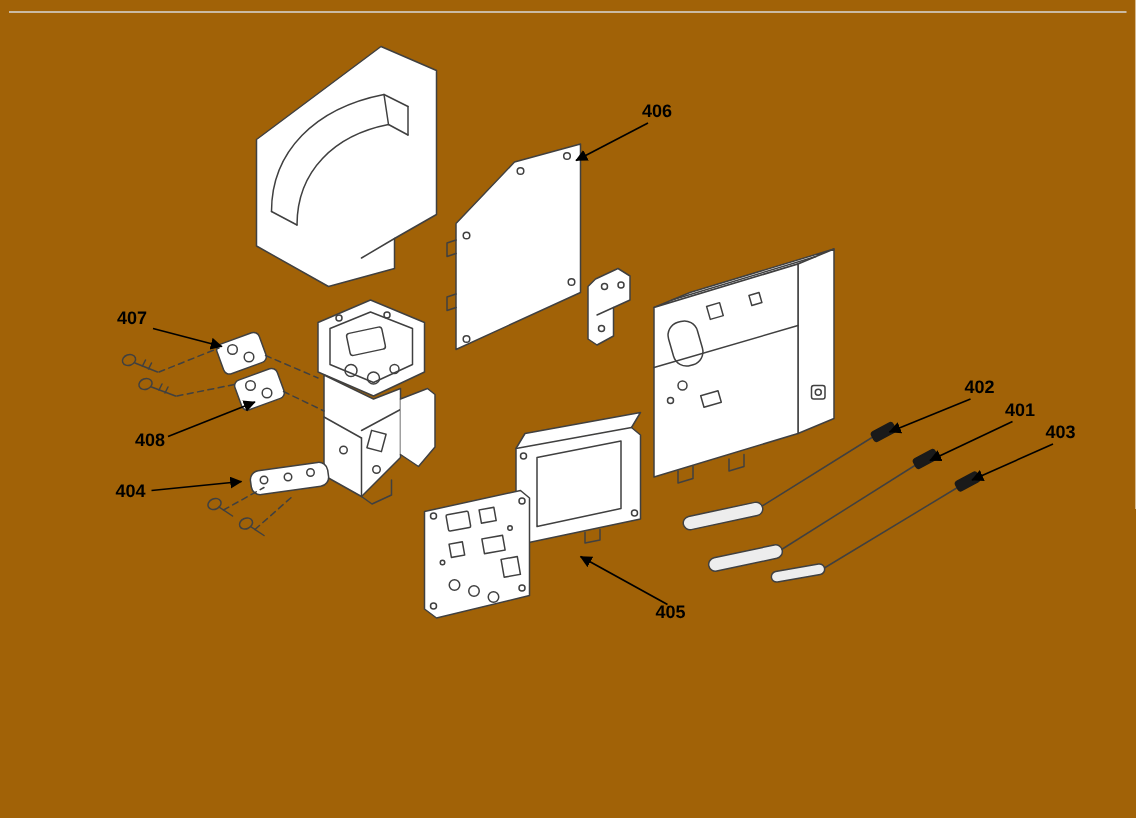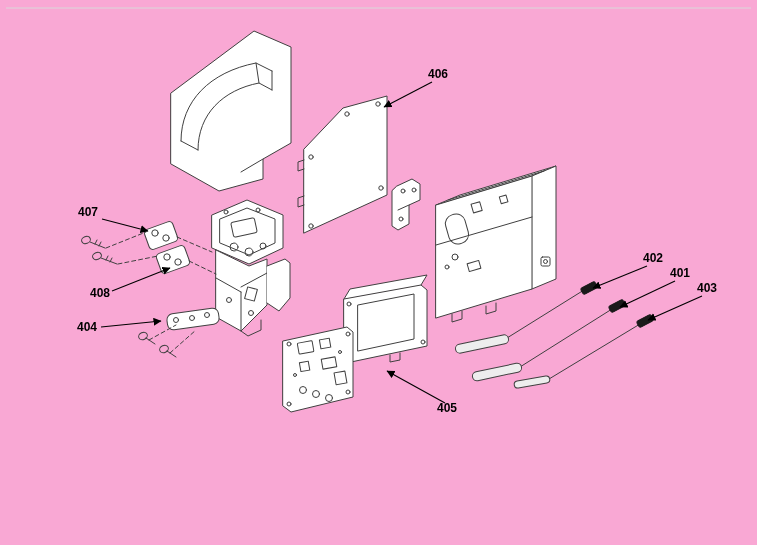--- a/index.html
+++ b/index.html
@@ -1,16 +1,16 @@
 <!DOCTYPE html>
 <html><head>
 <meta charset="utf-8">
 <style>
   html,body{margin:0;padding:0;background:#ffffff;}
-  .canvas{position:relative;width:757px;height:545px;background:#f9a8d4;overflow:hidden;
+  .canvas{position:relative;width:757px;height:545px;background:#a16207;overflow:hidden;
           font-family:"Liberation Sans", sans-serif;}
   svg{display:block;}
   .ln{stroke:#404040;fill:none;stroke-width:1;stroke-linejoin:round;stroke-linecap:round;}
   .fw{fill:#ffffff;}
   .fg{fill:#ededed;}
   .fk{fill:#1a1a1a;stroke:#1a1a1a;}
   .dash{stroke-dasharray:4 3;}
   .ldr{stroke:#000000;fill:none;stroke-width:1.1;}
   .lbl{font:bold 12px "Liberation Sans", sans-serif;fill:#000000;stroke:none;}
   .pageline{stroke:#d9d9d9;stroke-width:1;}

